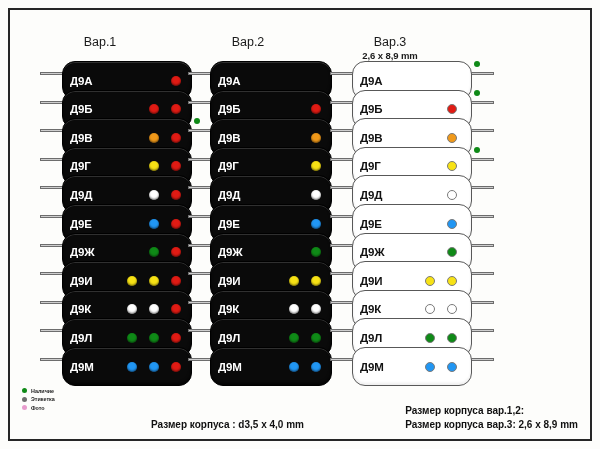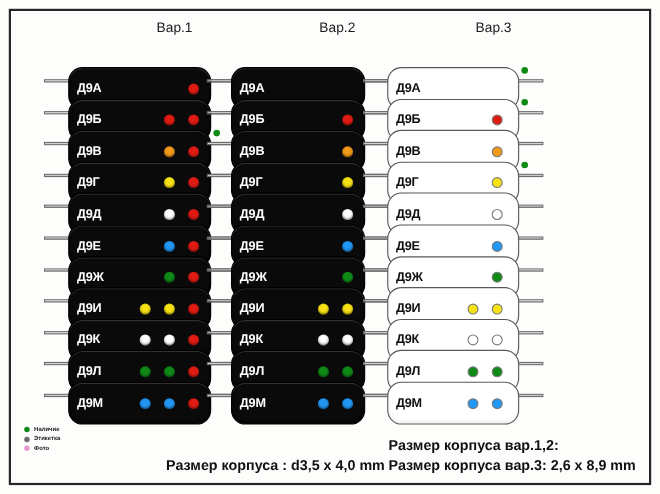--- a/index.html
+++ b/index.html
@@ -30,24 +30,25 @@
     width: 62px; height: 26px;
     border: 2px solid #262626;
     background: #ffffff;
     display: flex; align-items: center; justify-content: center;
     font-size: 10px; font-weight: bold; color: #111;
     z-index: 5;
   }
   
   .col-head {
     position: absolute;
-    text-align: right;
+    text-align: center;
     font-size: 12.5px;
     color: #1a1a1a;
     width: 150px;
+    margin-top: 17px;
   }
   .col-head .sub {
     display: block;
     font-size: 9.5px;
     font-weight: bold;
     margin-top: 1px;
     letter-spacing: -0.1px;
   }
   
   .row { position: absolute; height: 26px; }
@@ -124,40 +125,40 @@
   .leg-dot {
     width: 5px; height: 5px;
     border-radius: 50%;
     margin-right: 4px;
     flex: none;
   }
 
   
   .caption {
     position: absolute;
-    font-size: 13px;
+    font-size: 10px;
     font-weight: bold;
     color: #111;
     white-space: nowrap;
   }
   #cap-center { left: 141px; bottom: 9px; }
   #cap-right  { right: 12px; bottom: 9px; text-align: left; }
   #cap-right div { margin-top: 3px; }
 </style>
 </head>
 <body>
 
 <div id="sheet">
   <div id="frame">
 
 
     <div id="headers">
         <div class="col-head" style="left: 15px; top: 8px;"><span>Вар.1</span></div>
         <div class="col-head" style="left: 163px; top: 8px;"><span>Вар.2</span></div>
-        <div class="col-head" style="left: 305px; top: 8px;"><span>Вар.3</span></div>
+        <div class="col-head" style="left: 305px; top: 8px;"><span>Вар.3</span><span class="sub">2,6 x 8,9 mm</span></div>
       </div>
     <div id="rows-layer">
         <div class="row" style="left: 30px; top: 50px;">
           <div class="diode" style="width: 174px;">
             <div class="lead left"></div>
             <div class="lead right"></div>
             <div class="body dark" style="width: 130px;">
               <span class="label">Д9А</span>
               <span class="dot" style="background: rgb(224, 27, 20); right: 10px;"></span>
             </div>

